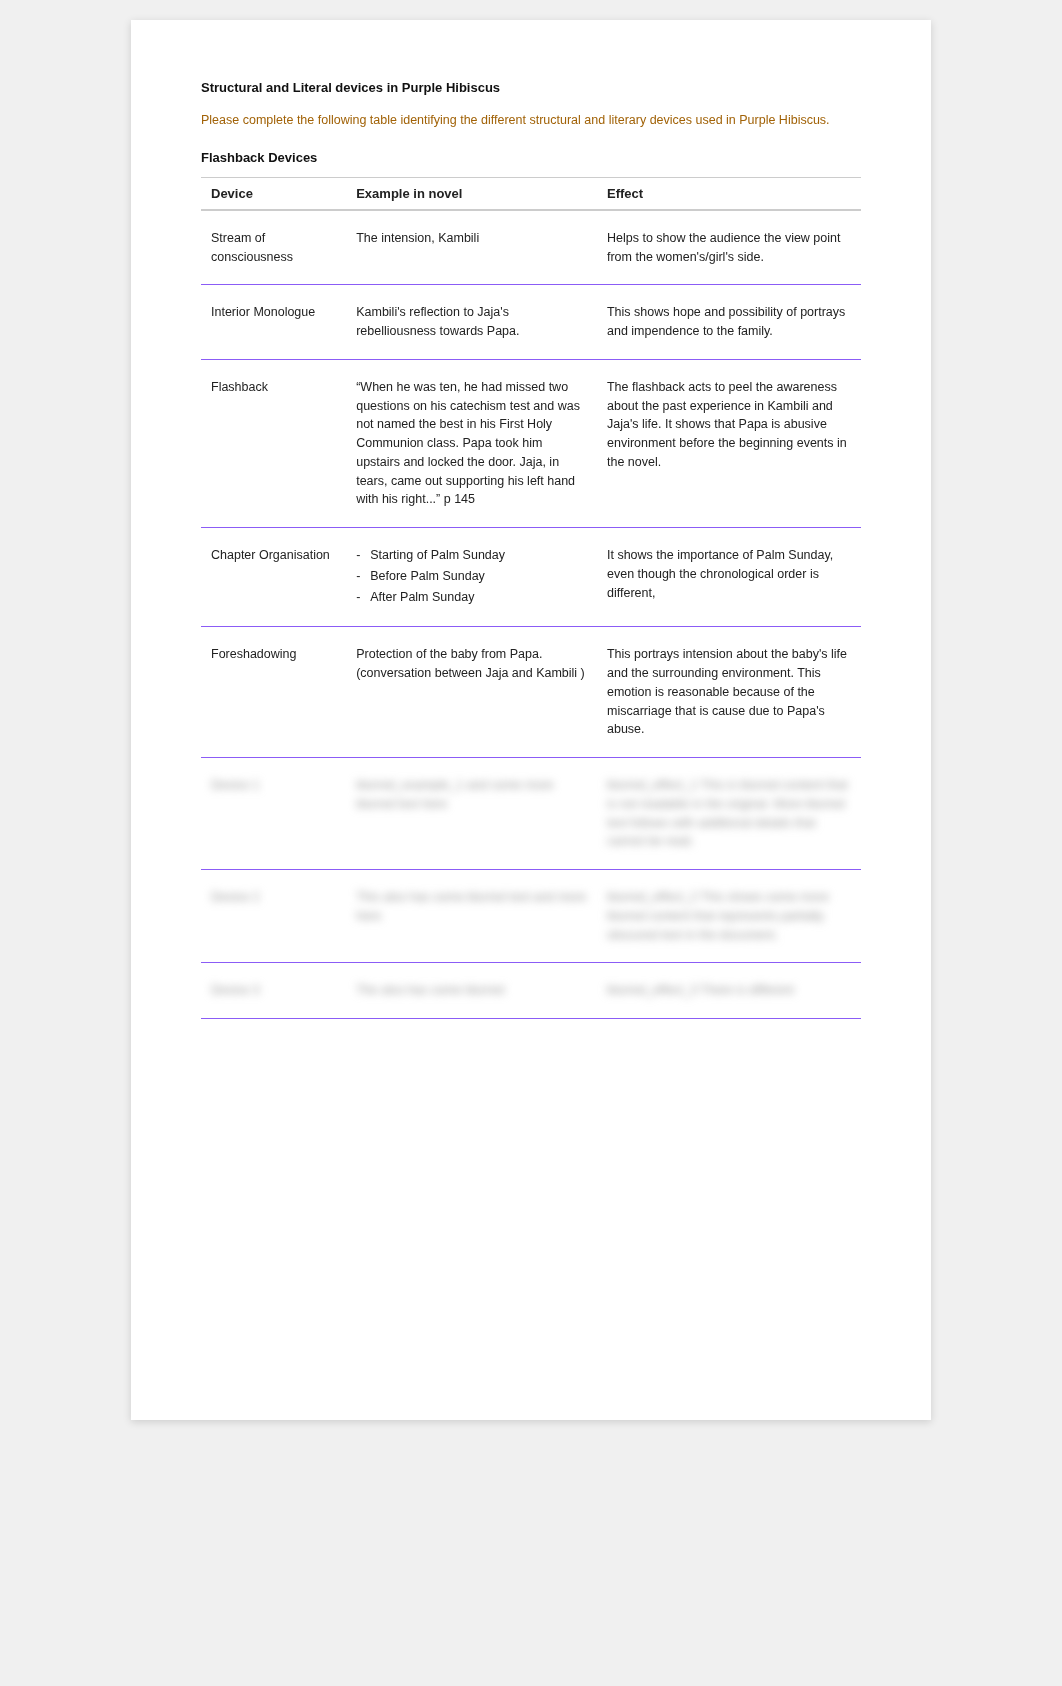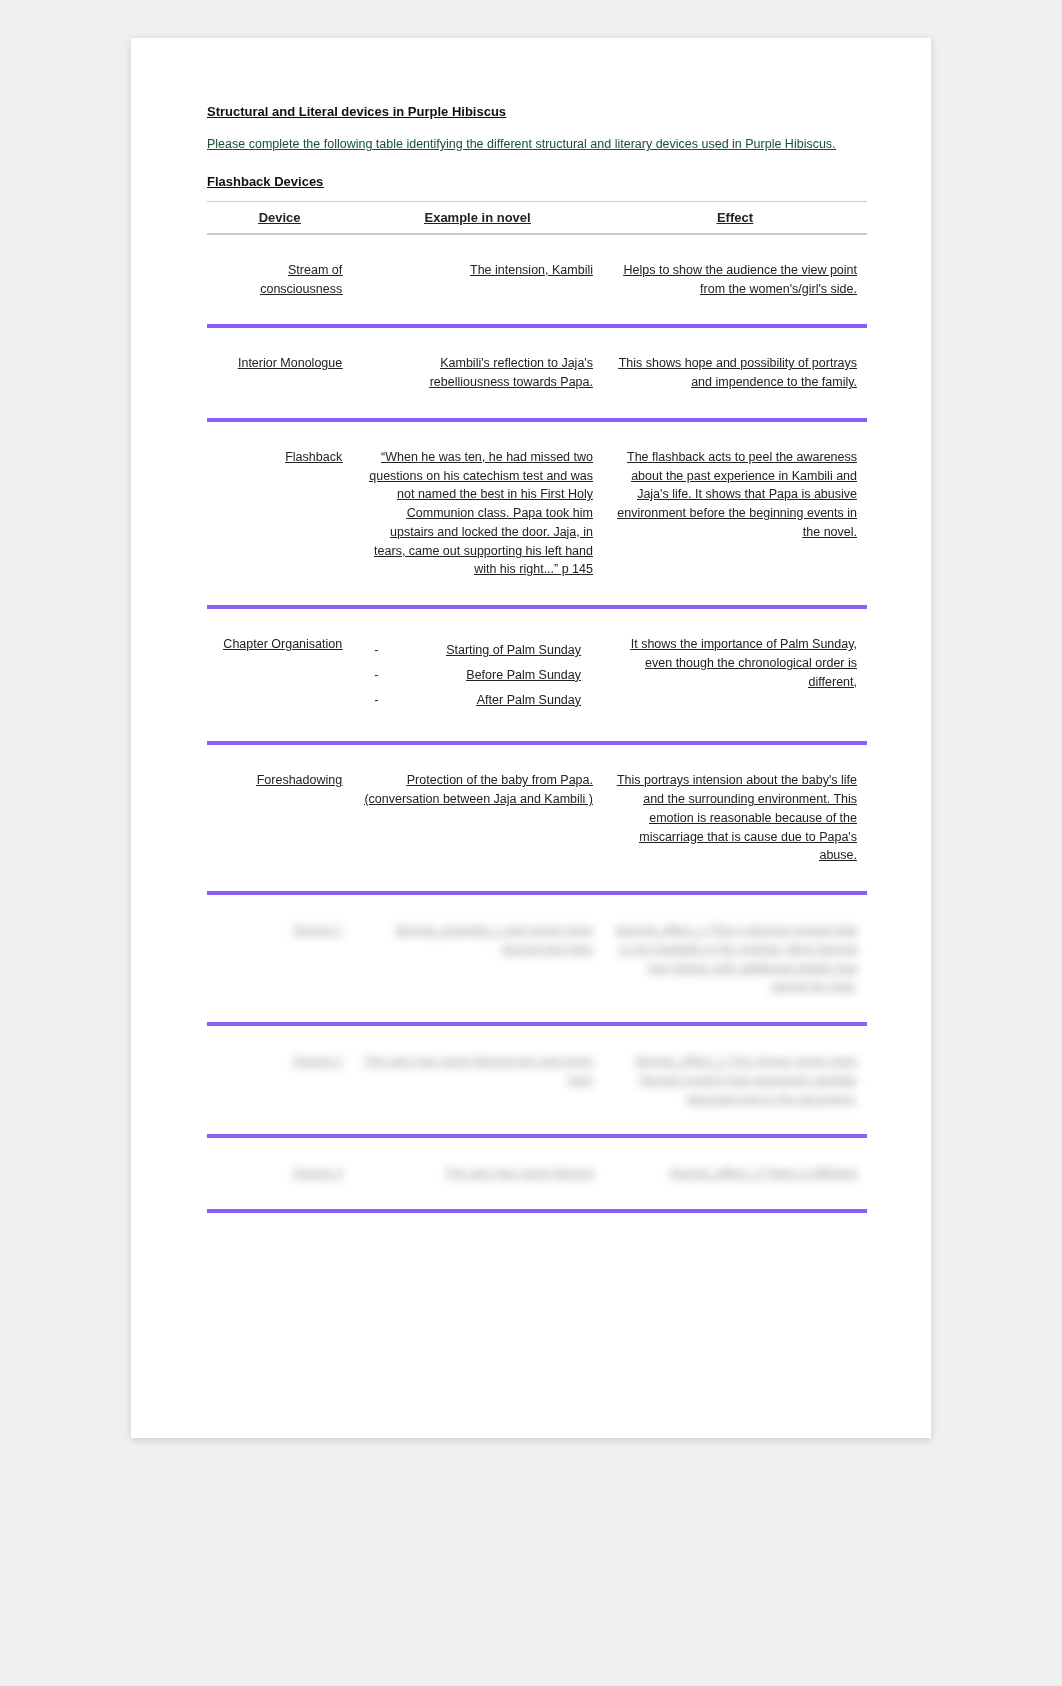--- a/index.html
+++ b/index.html
@@ -1,19 +1,18 @@
 <!DOCTYPE html>
 <html><head>
   <meta charset="utf-8">
   <style>
     * {
       box-sizing: border-box;
-      margin: 6px;
+      margin: 0;
       padding: 0;
-      text-decoration: underline;
     }
     body {
       background: #f0f0f0;
       display: flex;
       justify-content: center;
       align-items: flex-start;
       min-height: 100vh;
       padding: 20px;
       font-family: Arial, sans-serif;
     }
@@ -25,21 +24,21 @@
       box-shadow: 0 2px 8px rgba(0,0,0,0.15);
     }
     .doc-title {
       font-size: 13px;
       font-weight: bold;
       margin-bottom: 16px;
       color: #111;
     }
     .doc-intro {
       font-size: 12.5px;
-      color: #14532d;
+      color: #a16207;
       line-height: 1.5;
       margin-bottom: 20px;
     }
     .section-title {
       font-size: 13px;
       font-weight: bold;
       margin-bottom: 12px;
       color: #111;
     }
     table {
@@ -48,29 +47,28 @@
       font-size: 12.5px;
       color: #222;
     }
     thead tr {
       border-top: 1px solid #ccc;
       border-bottom: 2px solid #ccc;
     }
     th {
       font-weight: bold;
       padding: 8px 10px;
-      text-align: center;
+      text-align: left;
       font-size: 13px;
     }
     td {
-      padding: 26px 10px;
+      padding: 18px 10px;
       vertical-align: top;
-      border-bottom: 4px solid #8b5cf6;
+      border-bottom: 1px solid #8b5cf6;
       line-height: 1.5;
-      text-align: right;
     }
     tr:first-child td {
       border-top: 1px solid #ccc;
     }
     .col-device {
       width: 22%;
     }
     .col-example {
       width: 38%;
     }

